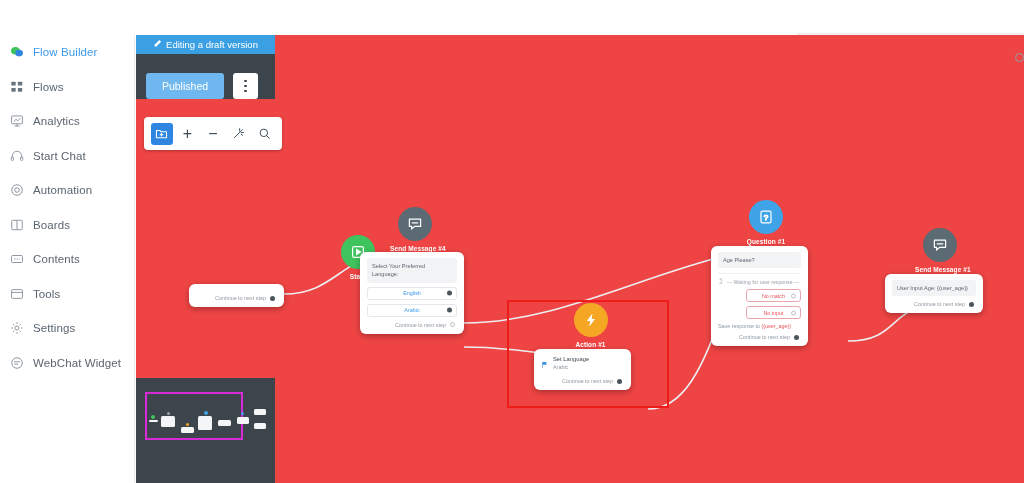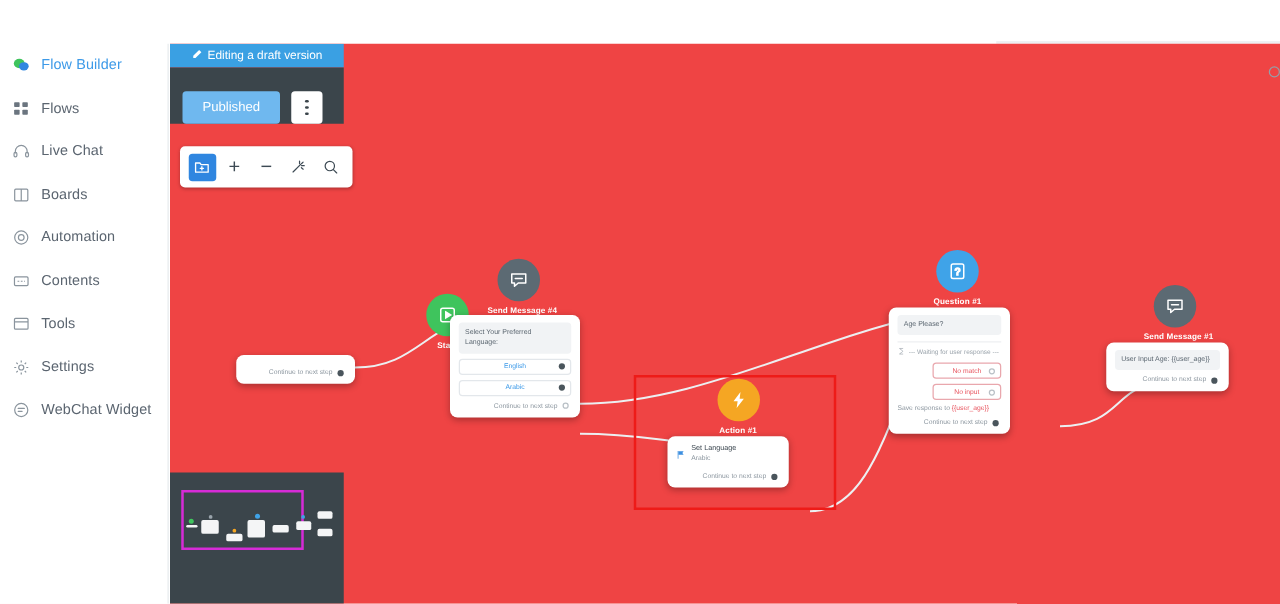--- a/index.html
+++ b/index.html
@@ -163,51 +163,61 @@
         <svg viewBox="0 0 16 16" fill="#6b757f">
             <rect x="1.5" y="2" width="5" height="4.4" rx=".7"></rect>
             <rect x="9" y="2" width="5" height="4.4" rx=".7"></rect>
             <rect x="1.5" y="9" width="5" height="4.4" rx=".7"></rect>
             <rect x="9" y="9" width="5" height="4.4" rx=".7"></rect>
           </svg>
       </span>
       <span>Flows</span>
     </div>
 
+    <div class="nav-item">
+      <span class="nav-ico">
+        <svg viewBox="0 0 16 16" fill="none" stroke="#8a949d" stroke-width="1.1">
+            <rect x="1.8" y="2.2" width="12.4" height="9" rx="1"></rect>
+            <path d="M4.5 8.4 7 6.1l2 1.7 2.6-2.6" stroke-linecap="round"></path>
+            <path d="M8 11.2v2.4M5.6 13.7h4.8" stroke-linecap="round"></path>
+          </svg>
+      </span>
+      <span>Analytics</span>
+    </div>
 
     <div class="nav-item">
       <span class="nav-ico">
         <svg viewBox="0 0 16 16" fill="none" stroke="#8a949d" stroke-width="1.1">
             <path d="M2.6 10V8a5.4 5.4 0 0 1 10.8 0v2"></path>
             <rect x="1.4" y="9.1" width="2.6" height="4" rx="1.2"></rect>
             <rect x="12" y="9.1" width="2.6" height="4" rx="1.2"></rect>
           </svg>
       </span>
-      <span>Live Chat</span>
-    </div>
-
+      <span>Start Chat</span>
+    </div>
+
+
+    <div class="nav-item">
+      <span class="nav-ico">
+        <svg viewBox="0 0 16 16" fill="none" stroke="#8a949d" stroke-width="1.1">
+            <circle cx="8" cy="8" r="6"></circle>
+            <circle cx="8" cy="8" r="2.6"></circle>
+          </svg>
+      </span>
+      <span>Automation</span>
+    </div>
 
     <div class="nav-item">
       <span class="nav-ico">
         <svg viewBox="0 0 16 16" fill="none" stroke="#8a949d" stroke-width="1.1">
             <rect x="2" y="2.6" width="12" height="10.8" rx="1"></rect>
             <path d="M8 2.6v10.8"></path>
           </svg>
       </span>
       <span>Boards</span>
-    </div>
-
-    <div class="nav-item">
-      <span class="nav-ico">
-        <svg viewBox="0 0 16 16" fill="none" stroke="#8a949d" stroke-width="1.1">
-            <circle cx="8" cy="8" r="6"></circle>
-            <circle cx="8" cy="8" r="2.6"></circle>
-          </svg>
-      </span>
-      <span>Automation</span>
     </div>
 
     <div class="nav-item">
       <span class="nav-ico">
         <svg viewBox="0 0 16 16" fill="none" stroke="#8a949d" stroke-width="1.1">
             <rect x="1.8" y="4" width="12.4" height="8" rx="1"></rect>
             <path d="M4.6 8h6.8" stroke-dasharray="1.6 1.4"></path>
           </svg>
       </span>
       <span>Contents</span>

